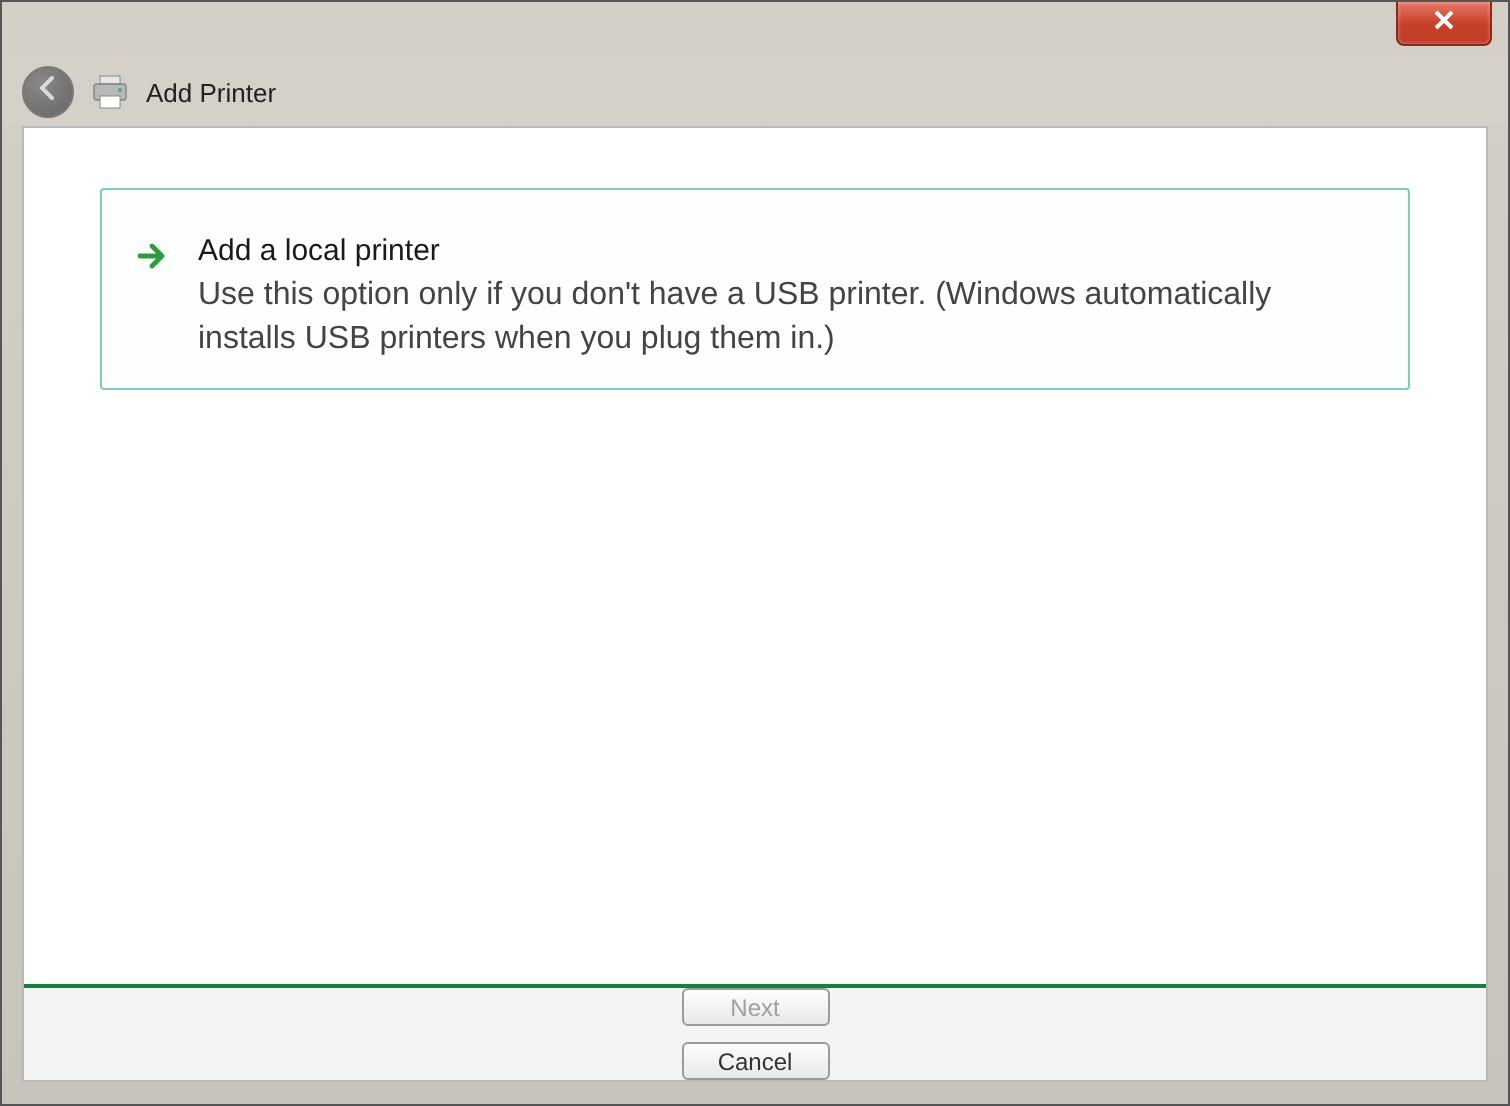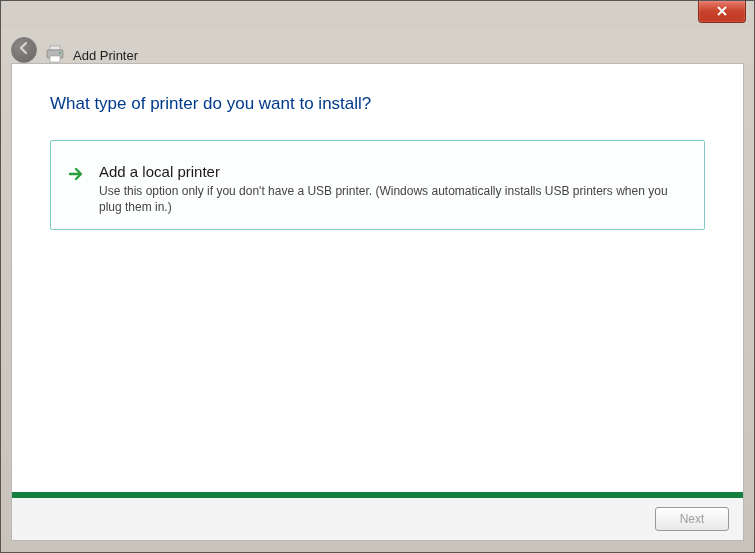--- a/index.html
+++ b/index.html
@@ -38,21 +38,21 @@
       display: flex;
       align-items: center;
       justify-content: center;
       cursor: pointer;
       box-shadow: inset 0 0 2px rgba(255,255,255,0.4);
     }
     .close-btn svg { width: 12px; height: 12px; }
     .header {
       height: 34px;
       display: flex;
-      align-items: flex-end;
+      align-items: center;
       padding: 0 10px;
       gap: 8px;
       background: rgba(255,255,255,0.05);
     }
     .back-btn {
       width: 26px;
       height: 26px;
       border-radius: 50%;
       background: radial-gradient(circle at 35% 30%, #6a6a6a, #3a3a3a);
       border: 1px solid #555;
@@ -115,37 +115,38 @@
       align-items: center;
       justify-content: center;
     }
     .option-text { flex: 1; }
     .option-title {
       font-size: 15px;
       color: #1a1a1a;
       margin-bottom: 3px;
     }
     .option-desc {
-      font-size: 12px;
+      font-size: 16px;
       color: #444;
       line-height: 1.35;
     }
     .footer {
       position: absolute;
       bottom: 0;
       left: 0;
       right: 0;
       height: 48px;
-      border-top: 6px solid #15803d;
+      border-top: 2px solid #15803d;
       background: #f4f4f4;
       display: flex;
       align-items: center;
       justify-content: flex-end;
-      padding: 0 14px;
+      padding: 0 1px;
       gap: 8px;
+      flex-direction: column;
     }
     .btn {
       min-width: 74px;
       height: 24px;
       font-size: 12px;
       background: linear-gradient(to bottom, #fefefe, #e8e8e8);
       border: 1px solid #9a9a9a;
       border-radius: 3px;
       cursor: pointer;
       color: #333;
@@ -184,33 +185,33 @@
         <rect x="5" y="1" width="10" height="4" fill="#e8e8e8" stroke="#888" stroke-width="0.5"></rect>
         <rect x="2" y="5" width="16" height="8" rx="1" fill="#b8b8b8" stroke="#666" stroke-width="0.5"></rect>
         <rect x="5" y="11" width="10" height="6" fill="#fff" stroke="#888" stroke-width="0.5"></rect>
         <circle cx="15" cy="8" r="1" fill="#4a8"></circle>
       </svg>
     </span>
     <span class="wizard-title">Add Printer</span>
   </div>
 
   <div class="content">
-    <h1 class="heading">What type of printer do you want to install?</h1>
 
     <div class="option selected">
       <span class="arrow-icon">
         <svg viewBox="0 0 18 18">
             <path d="M3 9 L13 9 M9 4 L14 9 L9 14" stroke="#2a9d3f" stroke-width="2.4" fill="none" stroke-linecap="round" stroke-linejoin="round"></path>
           </svg>
       </span>
       <div class="option-text">
         <div class="option-title">Add a local printer</div>
         <div class="option-desc">Use this option only if you don't have a USB printer. (Windows automatically installs USB printers when you plug them in.)</div>
       </div>
     </div>
 
 
     <div class="footer">
       <button class="btn" disabled="">Next</button>
+      <button class="btn">Cancel</button>
     </div>
   </div>
 
 </div>
 
 </body></html>

